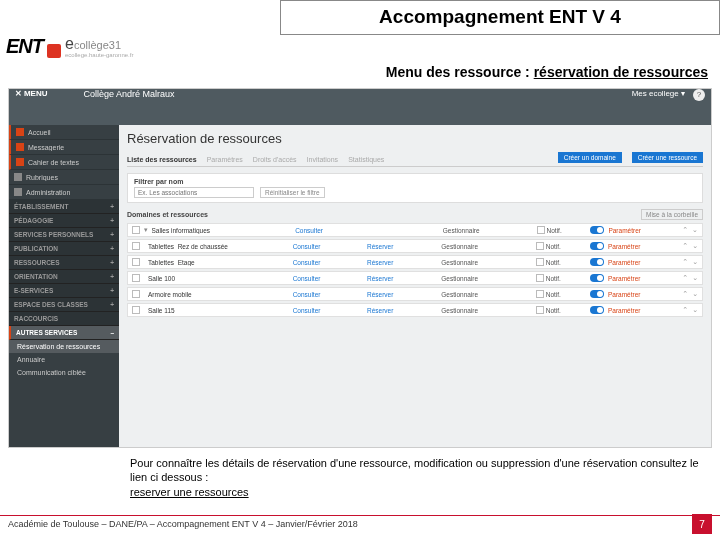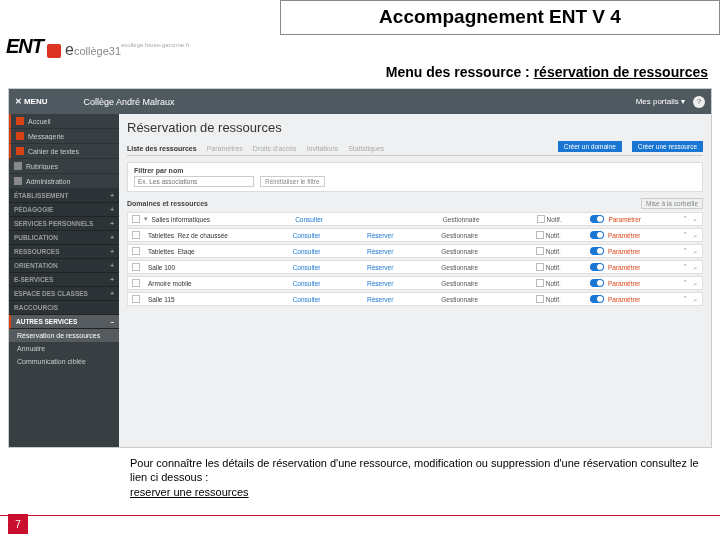--- a/index.html
+++ b/index.html
@@ -10,21 +10,21 @@
   .logo-ent { font-weight: 900; font-size: 20px; color: #000; letter-spacing: -1px; font-style: italic; }
   .logo-dot { display:inline-block; width:14px; height:14px; background:#d32; border-radius:2px; }
   .logo-e { font-size: 16px; color:#444; }
   .logo-college { font-size: 11px; color:#888; }
   .title-box { flex:1; border:1px solid #888; padding:4px 8px; text-align:center; font-weight:bold; font-size:19px; line-height:1.3; }
   
   .subtitle { text-align:right; padding:6px 12px 4px 0; font-weight:bold; font-size:14px; }
   .subtitle .underline { text-decoration: underline; }
   
   .screenshot { margin: 4px 8px 0 8px; border:1px solid #ccc; height: 360px; overflow:hidden; font-size:8px; }
-  .topbar { background:#4f5a60; color:#fff; display:flex; align-items:center; height:25px; padding:0 6px; }
+  .topbar { background:#4f5a60; color:#fff; display:flex; height:36px; padding:0 6px; }
   .topbar .menu-btn { font-weight:bold; font-size:8px; }
   .topbar .school { margin-left:36px; font-size:9px; }
   .topbar .spacer { flex:1; }
   .topbar .portals { font-size:8px; }
   .topbar .help { margin-left:8px; width:12px; height:12px; border-radius:50%; background:#eee; color:#555; text-align:center; line-height:12px; font-size:8px; }
   
   .app-body { display:flex; height: calc(100% - 20px); }
   .sidebar { width:110px; background:#373f43; color:#ccc; font-size:7px; overflow:hidden; }
   .side-item { display:flex; align-items:center; padding:3px 5px; border-bottom:1px solid #2c3336; justify-content:space-between; }
   .side-item .ic { width:8px; height:8px; margin-right:4px; display:inline-block; }
@@ -72,40 +72,40 @@
   .footer { position:absolute; bottom:6px; left:8px; right:8px; display:flex; justify-content:space-between; align-items:center; font-size:9px; color:#333; }
   .footer .pagenum { background:#c8102e; color:#fff; width:20px; height:20px; display:flex; align-items:center; justify-content:center; font-size:10px; }
 </style>
 </head>
 <body>
 
 <div class="slide-header">
   <div class="logo-area">
     <span class="logo-ent">ENT</span>
     <span class="logo-dot"></span>
-    <span style="display:flex;flex-direction:row;line-height:1;">
+    <span style="display:flex;flex-direction:column;line-height:1;">
       <span><span class="logo-e">e</span><span class="logo-college">collège31</span></span>
       <span style="font-size:6px;color:#aaa;">ecollege.haute-garonne.fr</span>
     </span>
   </div>
   <div class="title-box">
     <div>Accompagnement ENT V 4</div>
   </div>
 </div>
 
 <div class="subtitle">
   <span>Menu des ressource : </span><span class="underline">réservation de ressources</span>
 </div>
 
 <div class="screenshot">
   <div class="topbar">
     <span class="menu-btn">✕ MENU</span>
     <span class="school">Collège André Malraux</span>
     <span class="spacer"></span>
-    <span class="portals">Mes portails ▾</span>
+    <span class="portals">Mes ecollege ▾</span>
     <span class="help">?</span>
   </div>
   <div class="app-body">
     <div class="sidebar">
       <div id="side-items">
           <div class="side-item accent">
             <span class="ic" style="background:#d84315;"></span>
             <span class="txt">Accueil</span>
           </div>
           <div class="side-item accent">
@@ -280,14 +280,15 @@
   </div>
 </div>
 
 <div class="caption">
   <span>Pour connaître les détails de réservation d'une ressource, modification ou suppression d'une réservation consultez le lien ci dessous :</span><br>
   <a href="#">reserver une ressources</a>
 </div>
 
 <div class="footer-line"></div>
 <div class="footer">
+  <span>Académie de Toulouse – DANE/PA – Accompagnement ENT V 4 – Janvier/Février 2018</span>
   <span class="pagenum">7</span>
 </div>
 
 </body></html>

